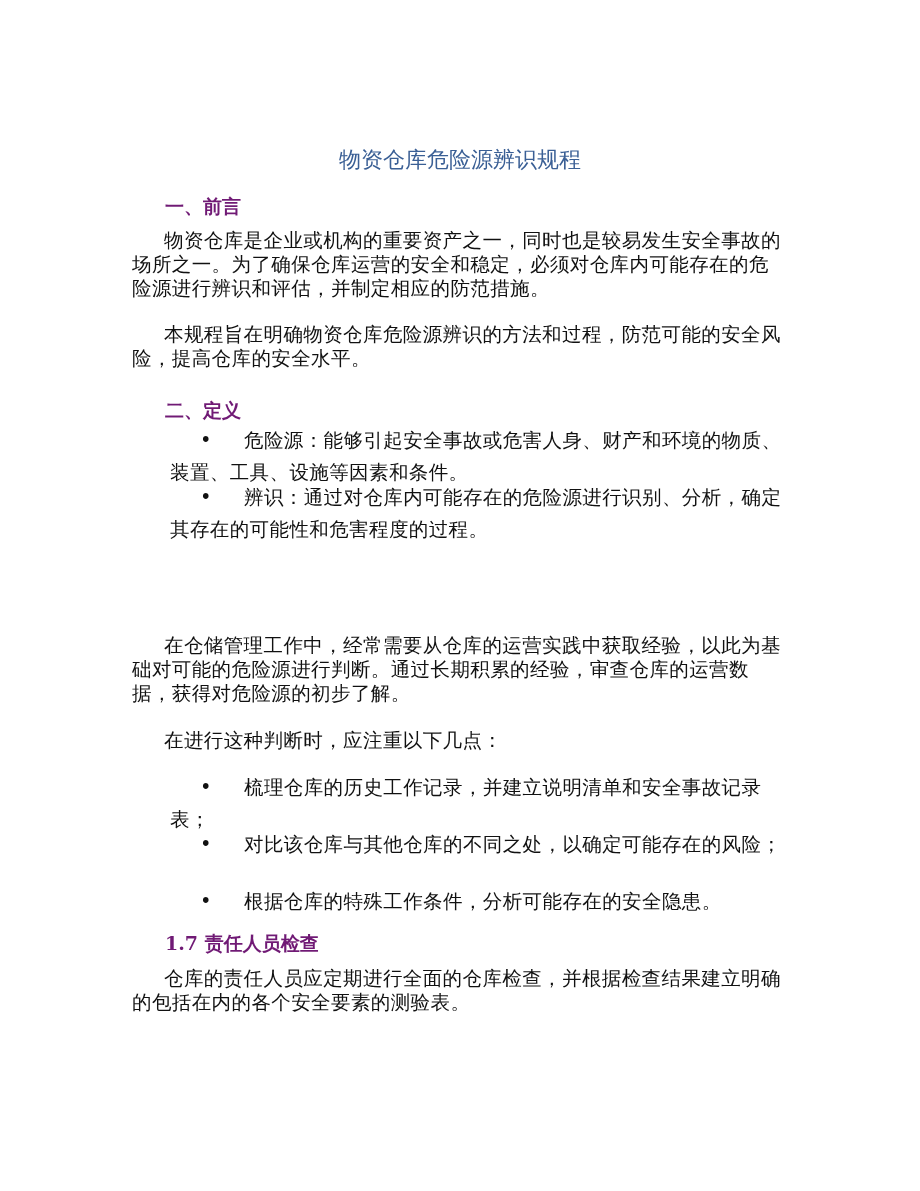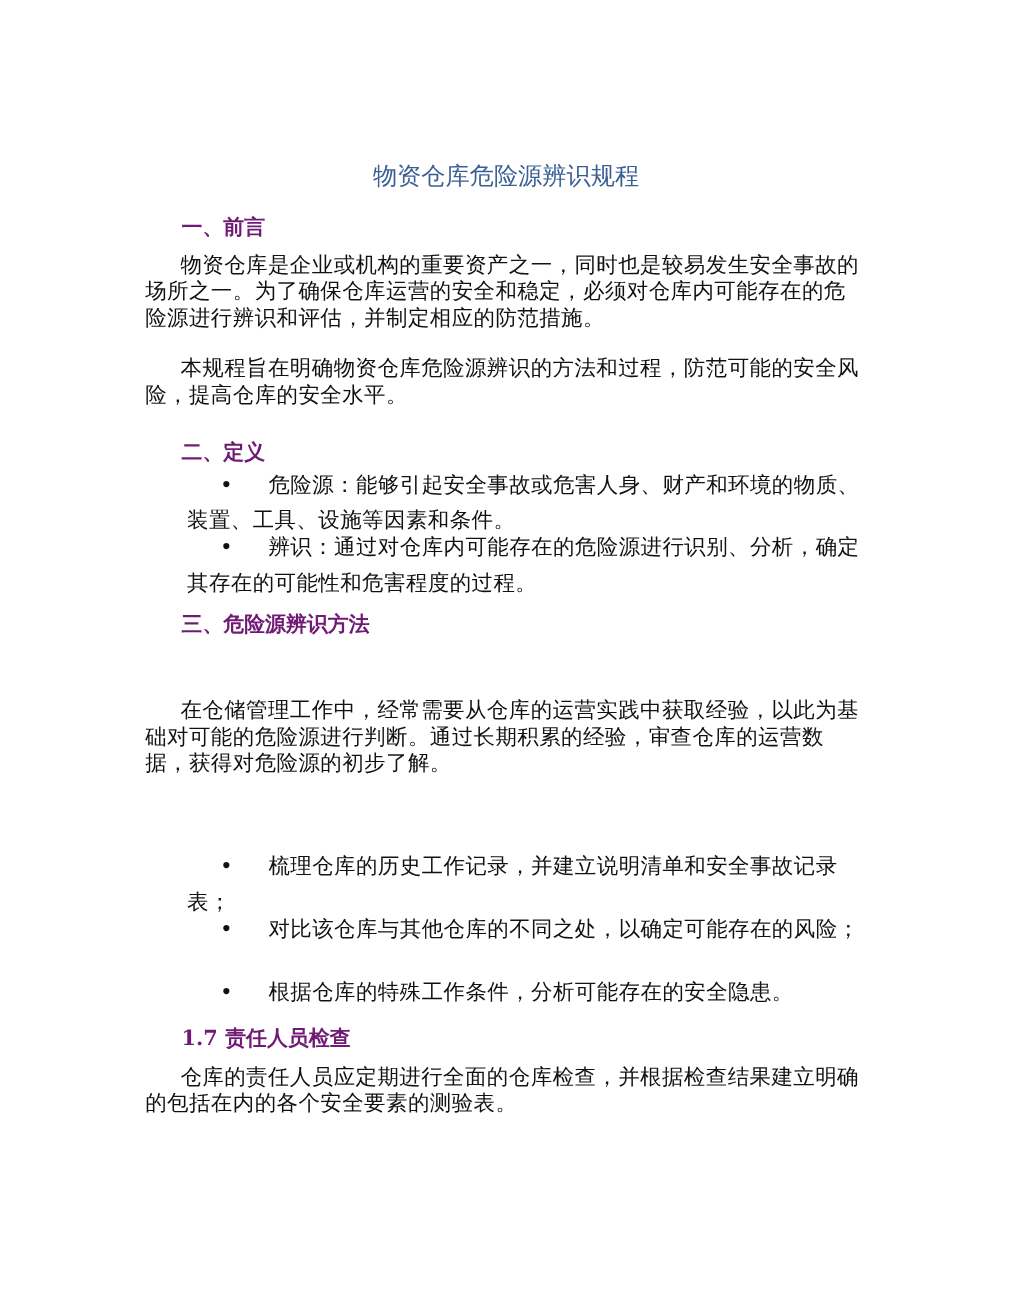--- a/index.html
+++ b/index.html
@@ -28,22 +28,22 @@
   <div class="h" style="top:398px">二、定义</div>
   <div class="li" style="top:425px">
     <span class="bullet">•</span>
     <span class="txt">危险源：能够引起安全事故或危害人身、财产和环境的物质、装置、工具、设施等因素和条件。</span>
   </div>
   <div class="li" style="top:482px">
     <span class="bullet">•</span>
     <span class="txt">辨识：通过对仓库内可能存在的危险源进行识别、分析，确定其存在的可能性和危害程度的过程。</span>
   </div>
 
-  <div class="h" style="top:555px">三、危险源辨识方法</div>
   <div class="p" style="top:634px">在仓储管理工作中，经常需要从仓库的运营实践中获取经验，以此为基础对可能的危险源进行判断。通过长期积累的经验，审查仓库的运营数据，获得对危险源的初步了解。</div>
+  <div class="p" style="top:729px">在进行这种判断时，应注重以下几点：</div>
 
   <div class="li" style="top:772px">
     <span class="bullet">•</span>
     <span class="txt">梳理仓库的历史工作记录，并建立说明清单和安全事故记录表；</span>
   </div>
   <div class="li" style="top:829px">
     <span class="bullet">•</span>
     <span class="txt">对比该仓库与其他仓库的不同之处，以确定可能存在的风险；</span>
   </div>
   <div class="li" style="top:886px">

